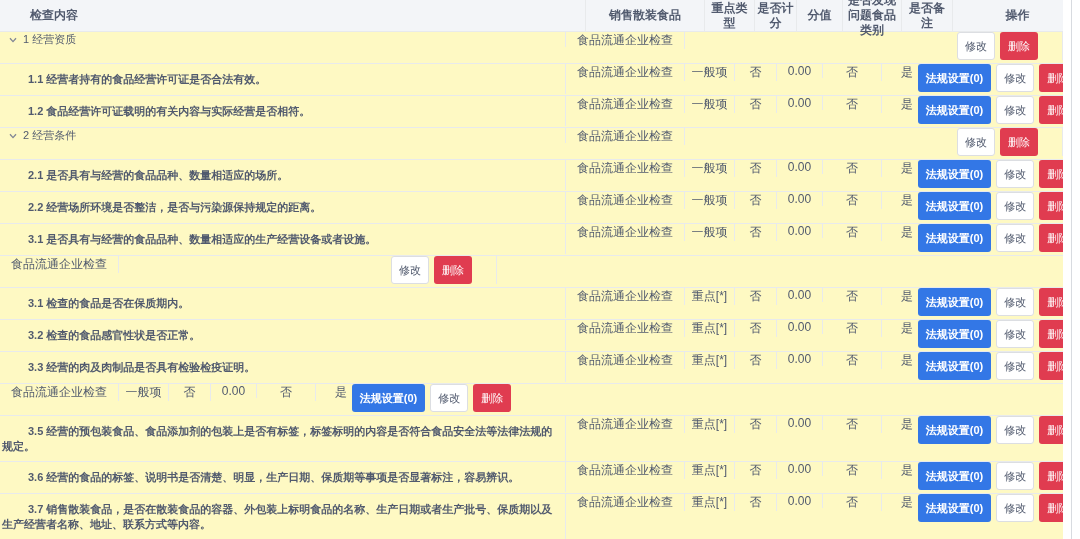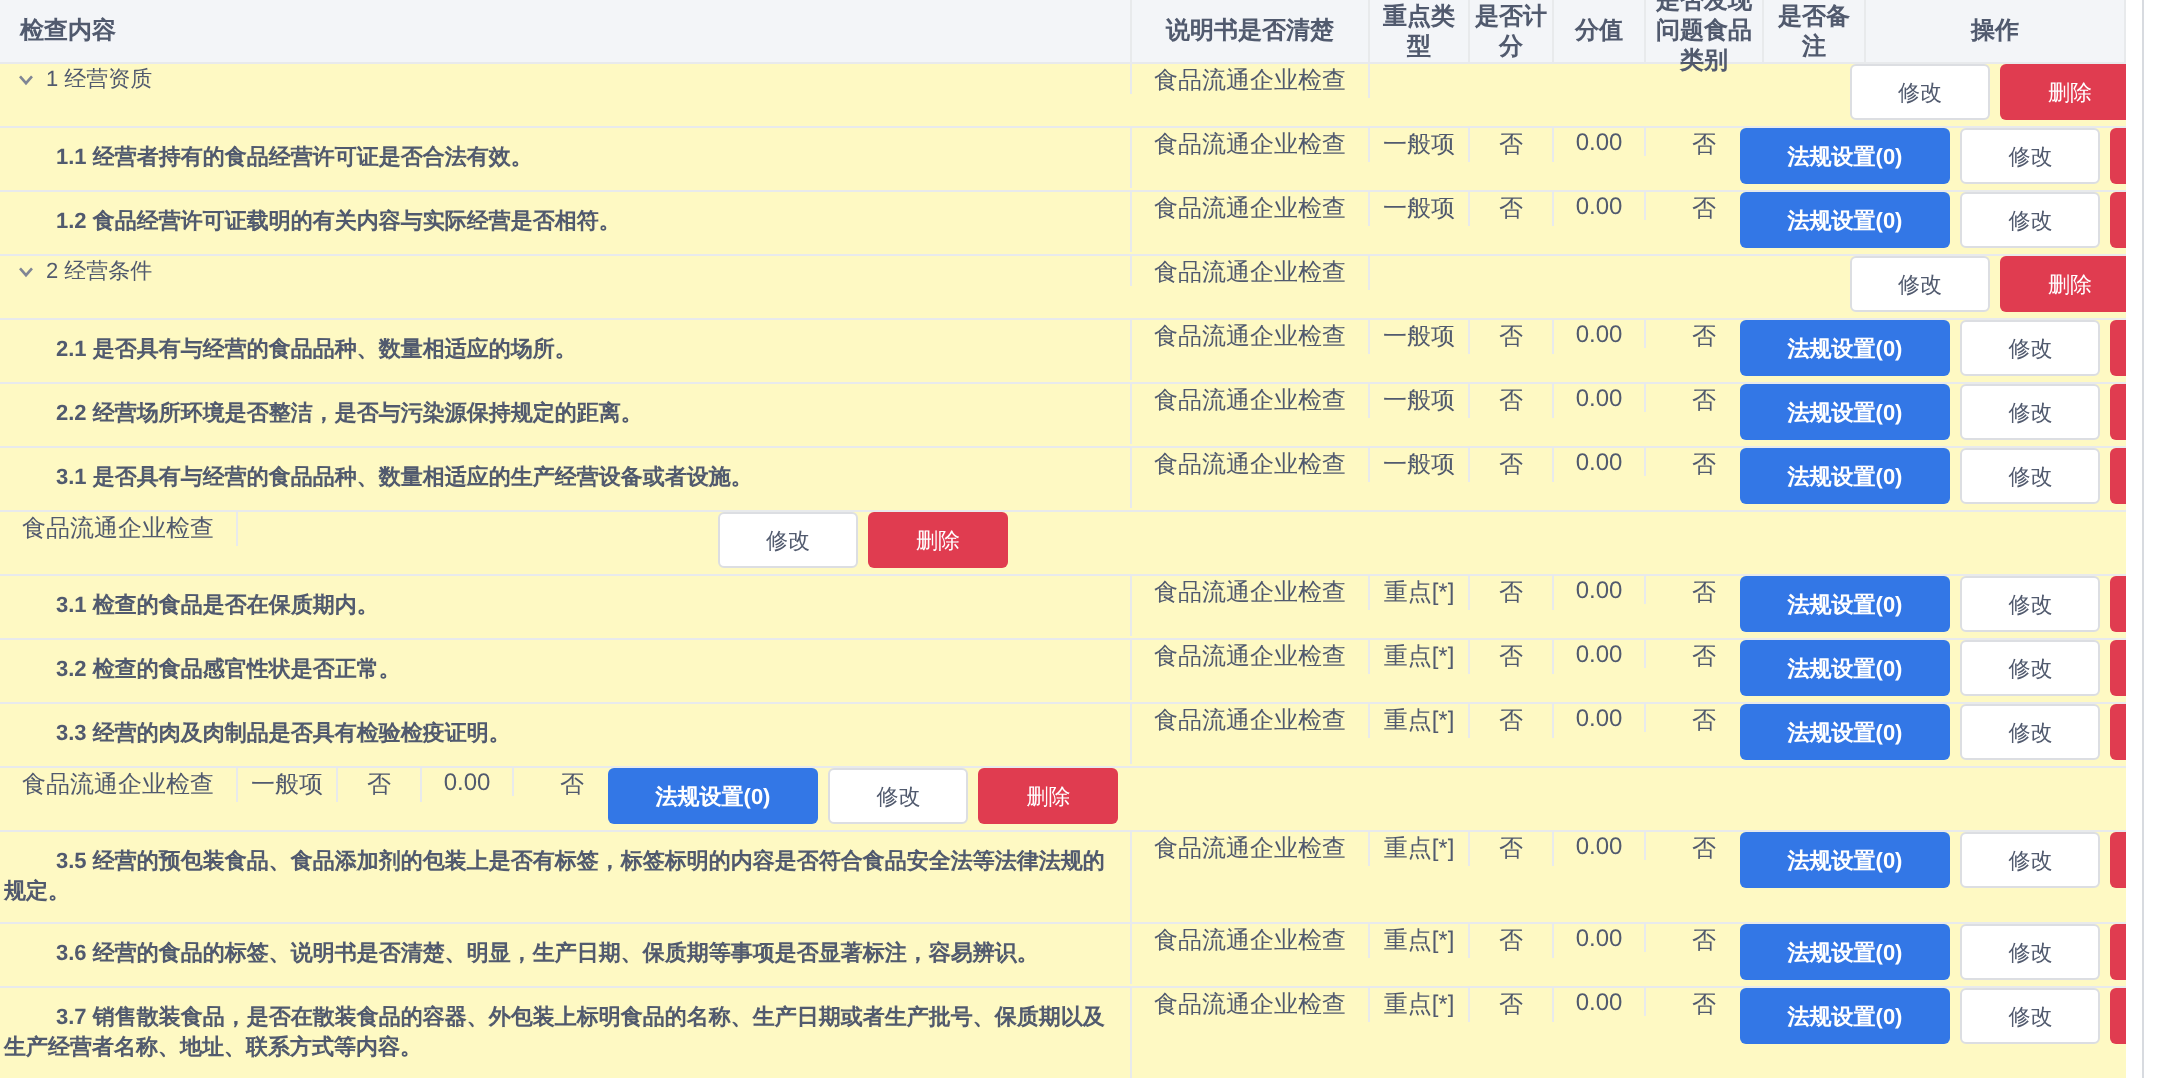--- a/index.html
+++ b/index.html
@@ -7,48 +7,48 @@
     width:1080px;height:539px;overflow:hidden;background:#fff;
     font-family:"Liberation Sans","DejaVu Sans",sans-serif;
     color:#515a6e;position:relative;
   }
   .table{position:absolute;left:0;top:0;width:1063px;}
   .thead{display:flex;background:var(--header-bg,#f3f5f8);height:31px;
     border-bottom:1px solid var(--border,#e8eaec);font-weight:bold;font-size:12px;}
   .th,.td{box-sizing:border-box;border-right:1px solid var(--border,#e8eaec);flex:none;}
   .th{display:flex;align-items:center;justify-content:center;text-align:center;
     line-height:1.25;padding:0 2px;}
-  .th.c0{justify-content:flex-start;padding-left:10px;text-align:center;}
+  .th.c0{justify-content:flex-start;padding-left:10px;text-align:center;margin-left:20px;}
   .c0{width:566px}.c1{width:119px}.c2{width:50px}.c3{width:42px}
   .c4{width:46px}.c5{width:59px}.c6{width:51px}.c7{width:130px}
   .tr{display:flex;border-bottom:1px solid var(--border,#e8eaec);min-height:31px;
     align-items:flex-start;font-size:12px;background:#fef9c3;}
   .tr.tall{min-height:44px;}
   .td{display:flex;align-items:center;justify-content:center;text-align:center;}
   .td.content-item{display:block;text-align:left;font-size:11px;line-height:15px;
     padding:8px 6px 7px 2px;text-indent:26px;font-weight:bold;}
   .td.content-group{justify-content:flex-start;padding-left:8px;font-size:11px;}
   .chev{display:inline-flex;margin-right:5px;flex:none;}
   .btns{display:flex;gap:5px;align-items:center;justify-content:center;width:100%;}
-  .btn{font-size:11px;height:28px;padding:0 23px;border-radius:3px;
+  .btn{font-size:11px;height:28px;padding:0 7px;border-radius:3px;
     border:1px solid transparent;display:inline-flex;align-items:center;
     cursor:pointer;font-family:inherit;white-space:nowrap;box-sizing:border-box;}
   .btn-law{background:var(--primary,#3377e6);color:#fff;font-weight:bold;}
   .btn-edit{background:#fff;border-color:var(--btn-border,#dcdee2);color:#515a6e;}
   .btn-del{background:var(--danger,#e03c50);color:#fff;}
   .edge{position:absolute;left:1063px;top:0;width:17px;height:539px;background:#fff;}
   .edge-line{position:absolute;left:8px;top:0;width:1px;height:539px;background:#d8dbe0;}
 </style>
 </head>
 <body>
 
 <div class="table">
   <div class="thead">
     <div class="th c0">检查内容</div>
-    <div class="th c1">说明书是否清楚</div>
+    <div class="th c1">销售散装食品</div>
     <div class="th c2">重点类型</div>
     <div class="th c3">是否计分</div>
     <div class="th c4">分值</div>
     <div class="th c5">是否发现问题食品类别</div>
     <div class="th c6">是否备注</div>
     <div class="th c7">操作</div>
   </div>
   <div id="tbody">
       <div class="tr">
         <div class="td c0 content-group">

